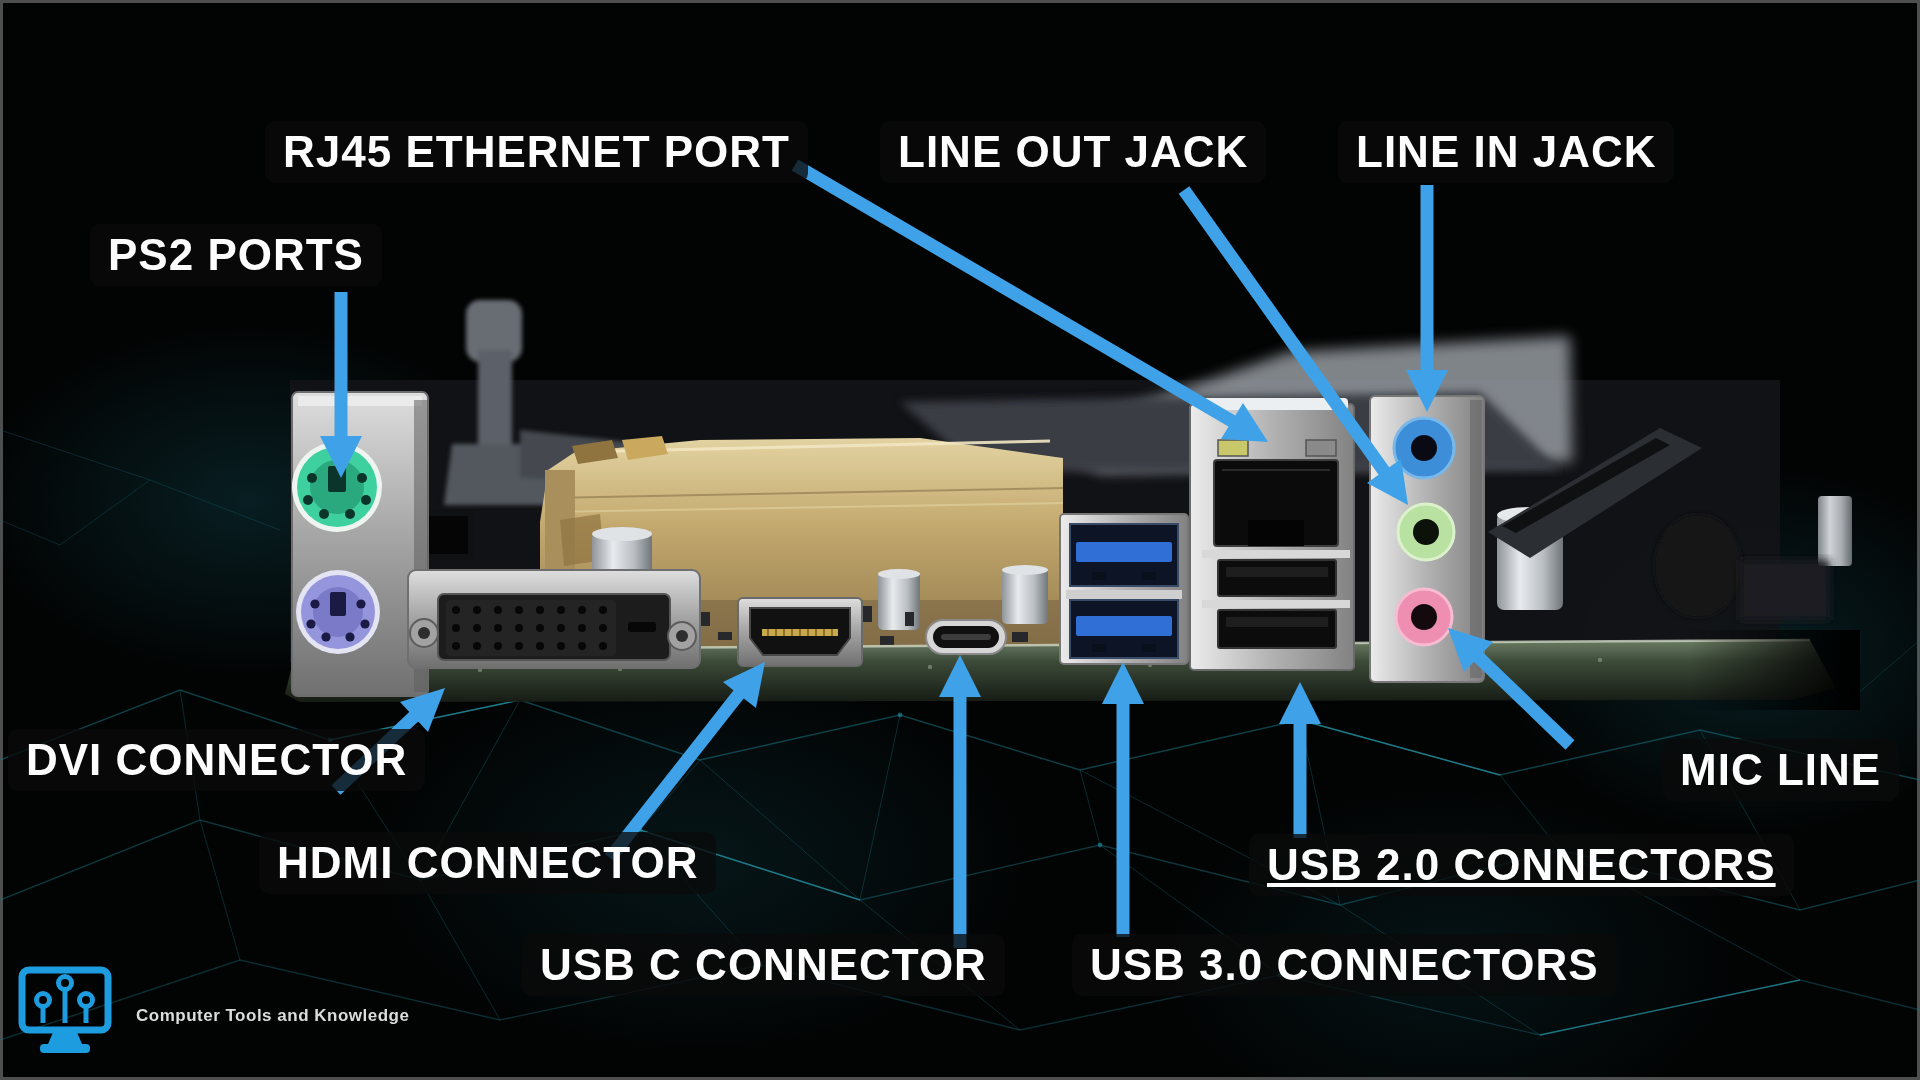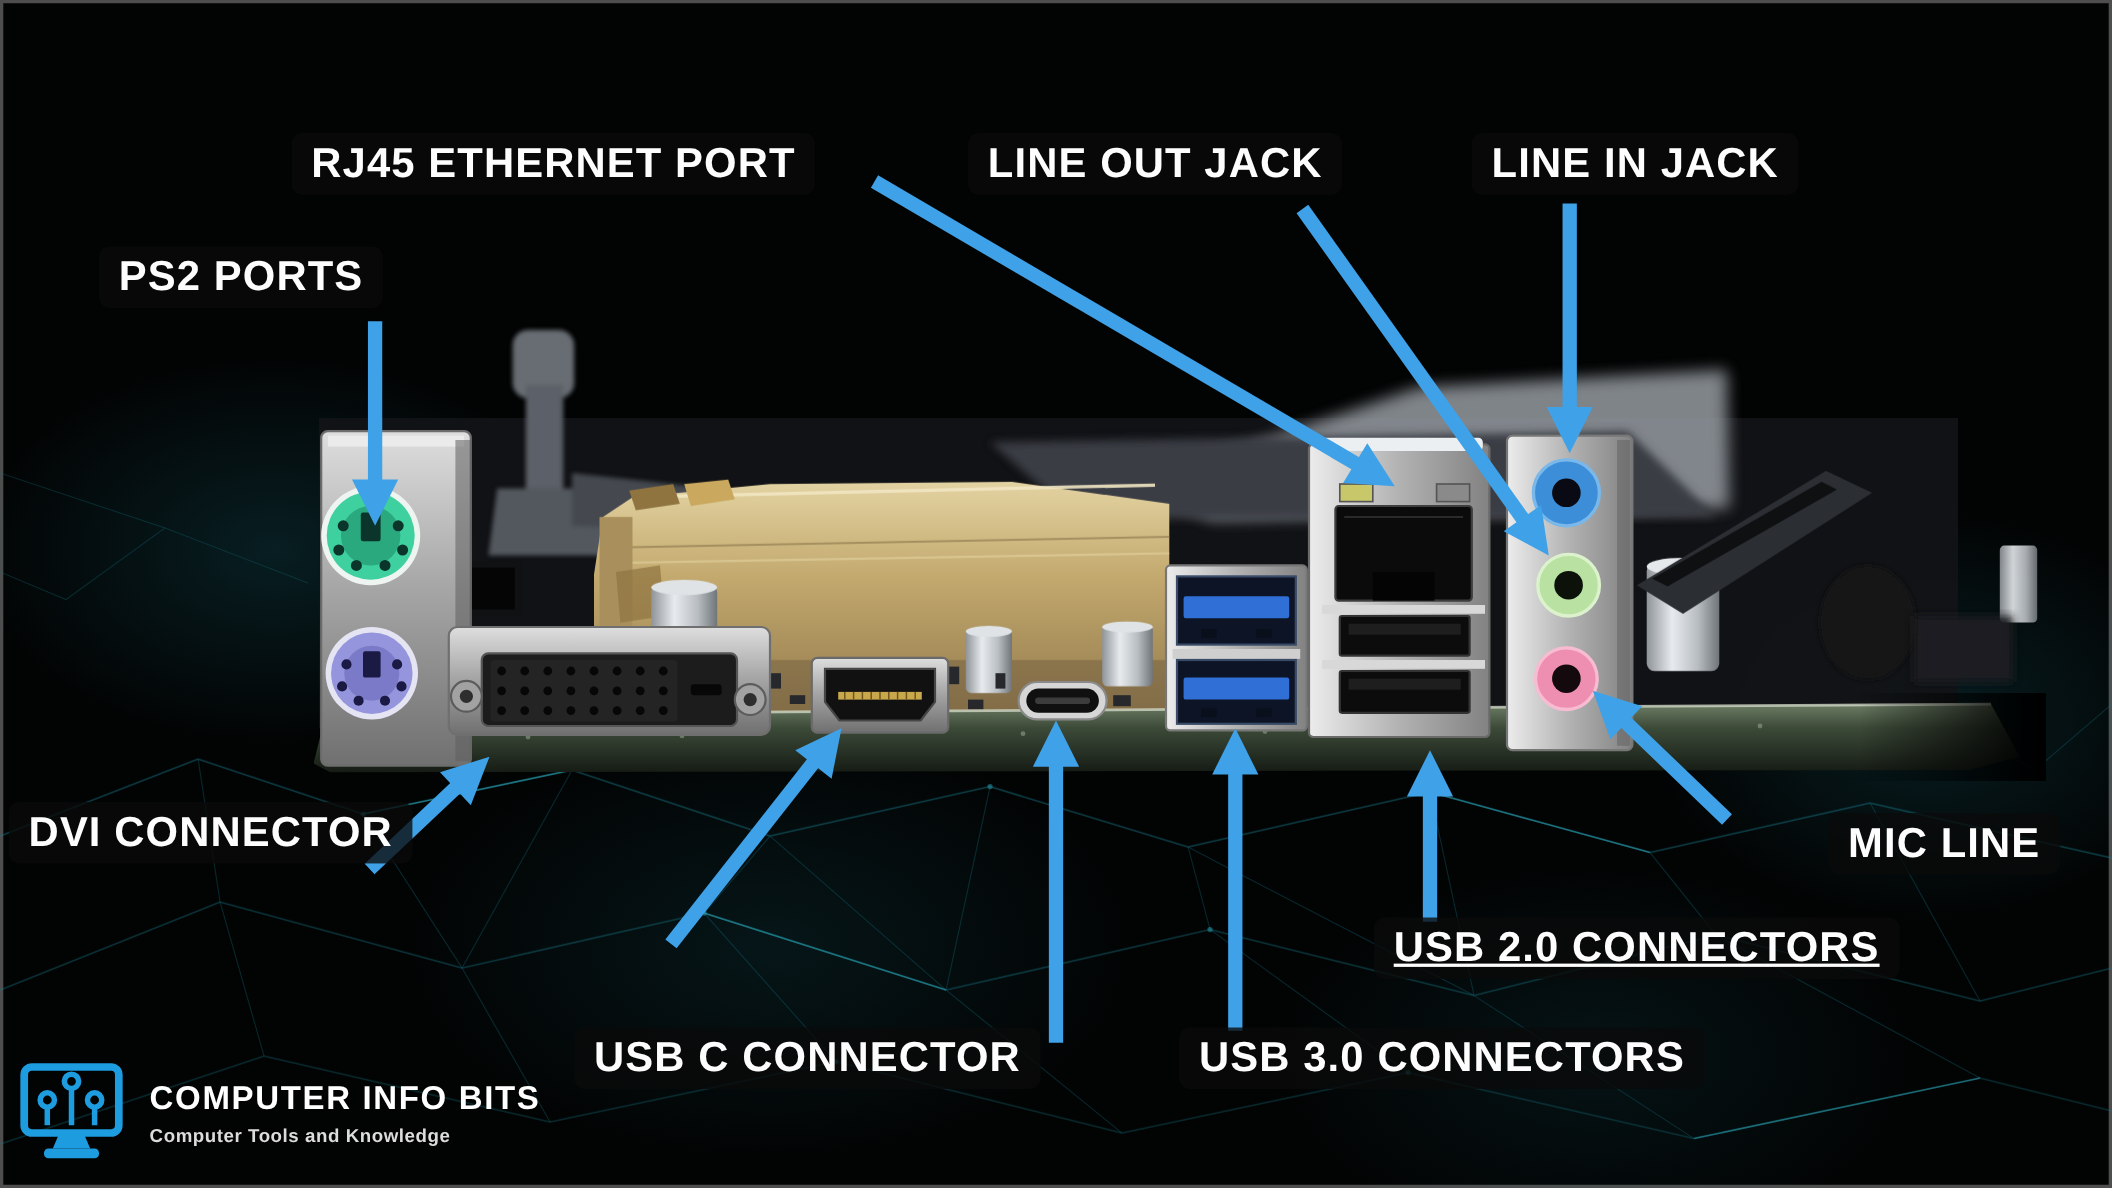--- a/index.html
+++ b/index.html
@@ -5,21 +5,21 @@
   html,body{margin:0;padding:0;background:#000;}
   .frame{
     position:relative;width:1920px;height:1080px;overflow:hidden;
     background:#020303;
     box-shadow:inset 0 0 0 3px #4e4e4e;
     font-family:"Liberation Sans", sans-serif;
   }
   .scene{position:absolute;left:0;top:0;}
   .lbl{
     position:absolute;
-    font-weight:bold;font-size:38px;line-height:1;
+    font-weight:bold;font-size:44px;line-height:1;
     letter-spacing:1px;color:#fdfdfd;white-space:nowrap;
     background:rgba(10,10,10,0.78);
     padding:9px 18px;border-radius:10px;
   }
   .logo{
     position:absolute;left:16px;top:964px;
     display:flex;align-items:center;gap:20px;
   }
   .logo-text .title{
     font-weight:bold;font-size:30px;letter-spacing:1.5px;color:#ffffff;
@@ -399,20 +399,21 @@
       <polygon points="1300,682 1279,724 1321,724" stroke="none"></polygon>
     </g>
   </g>
 </svg>
 
 <div class="lbl" style="left:265px;top:121px;">RJ45 ETHERNET PORT</div>
 <div class="lbl" style="left:880px;top:121px;text-align:right;">LINE OUT JACK</div>
 <div class="lbl" style="left:1338px;top:121px;">LINE IN JACK</div>
 <div class="lbl" style="left:90px;top:224px;">PS2 PORTS</div>
 <div class="lbl" style="left:8px;top:729px;">DVI CONNECTOR</div>
+<div class="lbl" style="left:259px;top:832px;">HDMI CONNECTOR</div>
 <div class="lbl" style="left:522px;top:934px;">USB C CONNECTOR</div>
 <div class="lbl" style="left:1072px;top:934px;">USB 3.0 CONNECTORS</div>
 <div class="lbl" style="left:1249px;top:834px;text-decoration:underline;">USB 2.0 CONNECTORS</div>
 <div class="lbl" style="left:1662px;top:739px;">MIC LINE</div>
 
 <div class="logo">
   <svg width="100" height="96" viewBox="0 0 100 96">
     <g stroke="#1e9ce0" fill="none" stroke-width="7">
       <rect x="6" y="6" width="86" height="60" rx="7"></rect>
     </g>
@@ -421,18 +422,17 @@
           <line x1="27" y1="43" x2="27" y2="59"></line>
       <circle cx="49" cy="19" r="6.5"></circle>
           <line x1="49" y1="26" x2="49" y2="59"></line>
       <circle cx="70" cy="36" r="6.5"></circle>
           <line x1="70" y1="43" x2="70" y2="59"></line>
     </g>
     <polygon points="38,66 60,66 66,80 32,80" fill="#1e9ce0"></polygon>
     <rect x="24" y="80" width="50" height="9" rx="4" fill="#1e9ce0"></rect>
   </svg>
   <div class="logo-text">
-    <div class="title">COMPUTER INFO BITS</div>
     <div class="tagline">Computer Tools and Knowledge</div>
   </div>
 </div>
 
 </div>
 
 </body></html>

